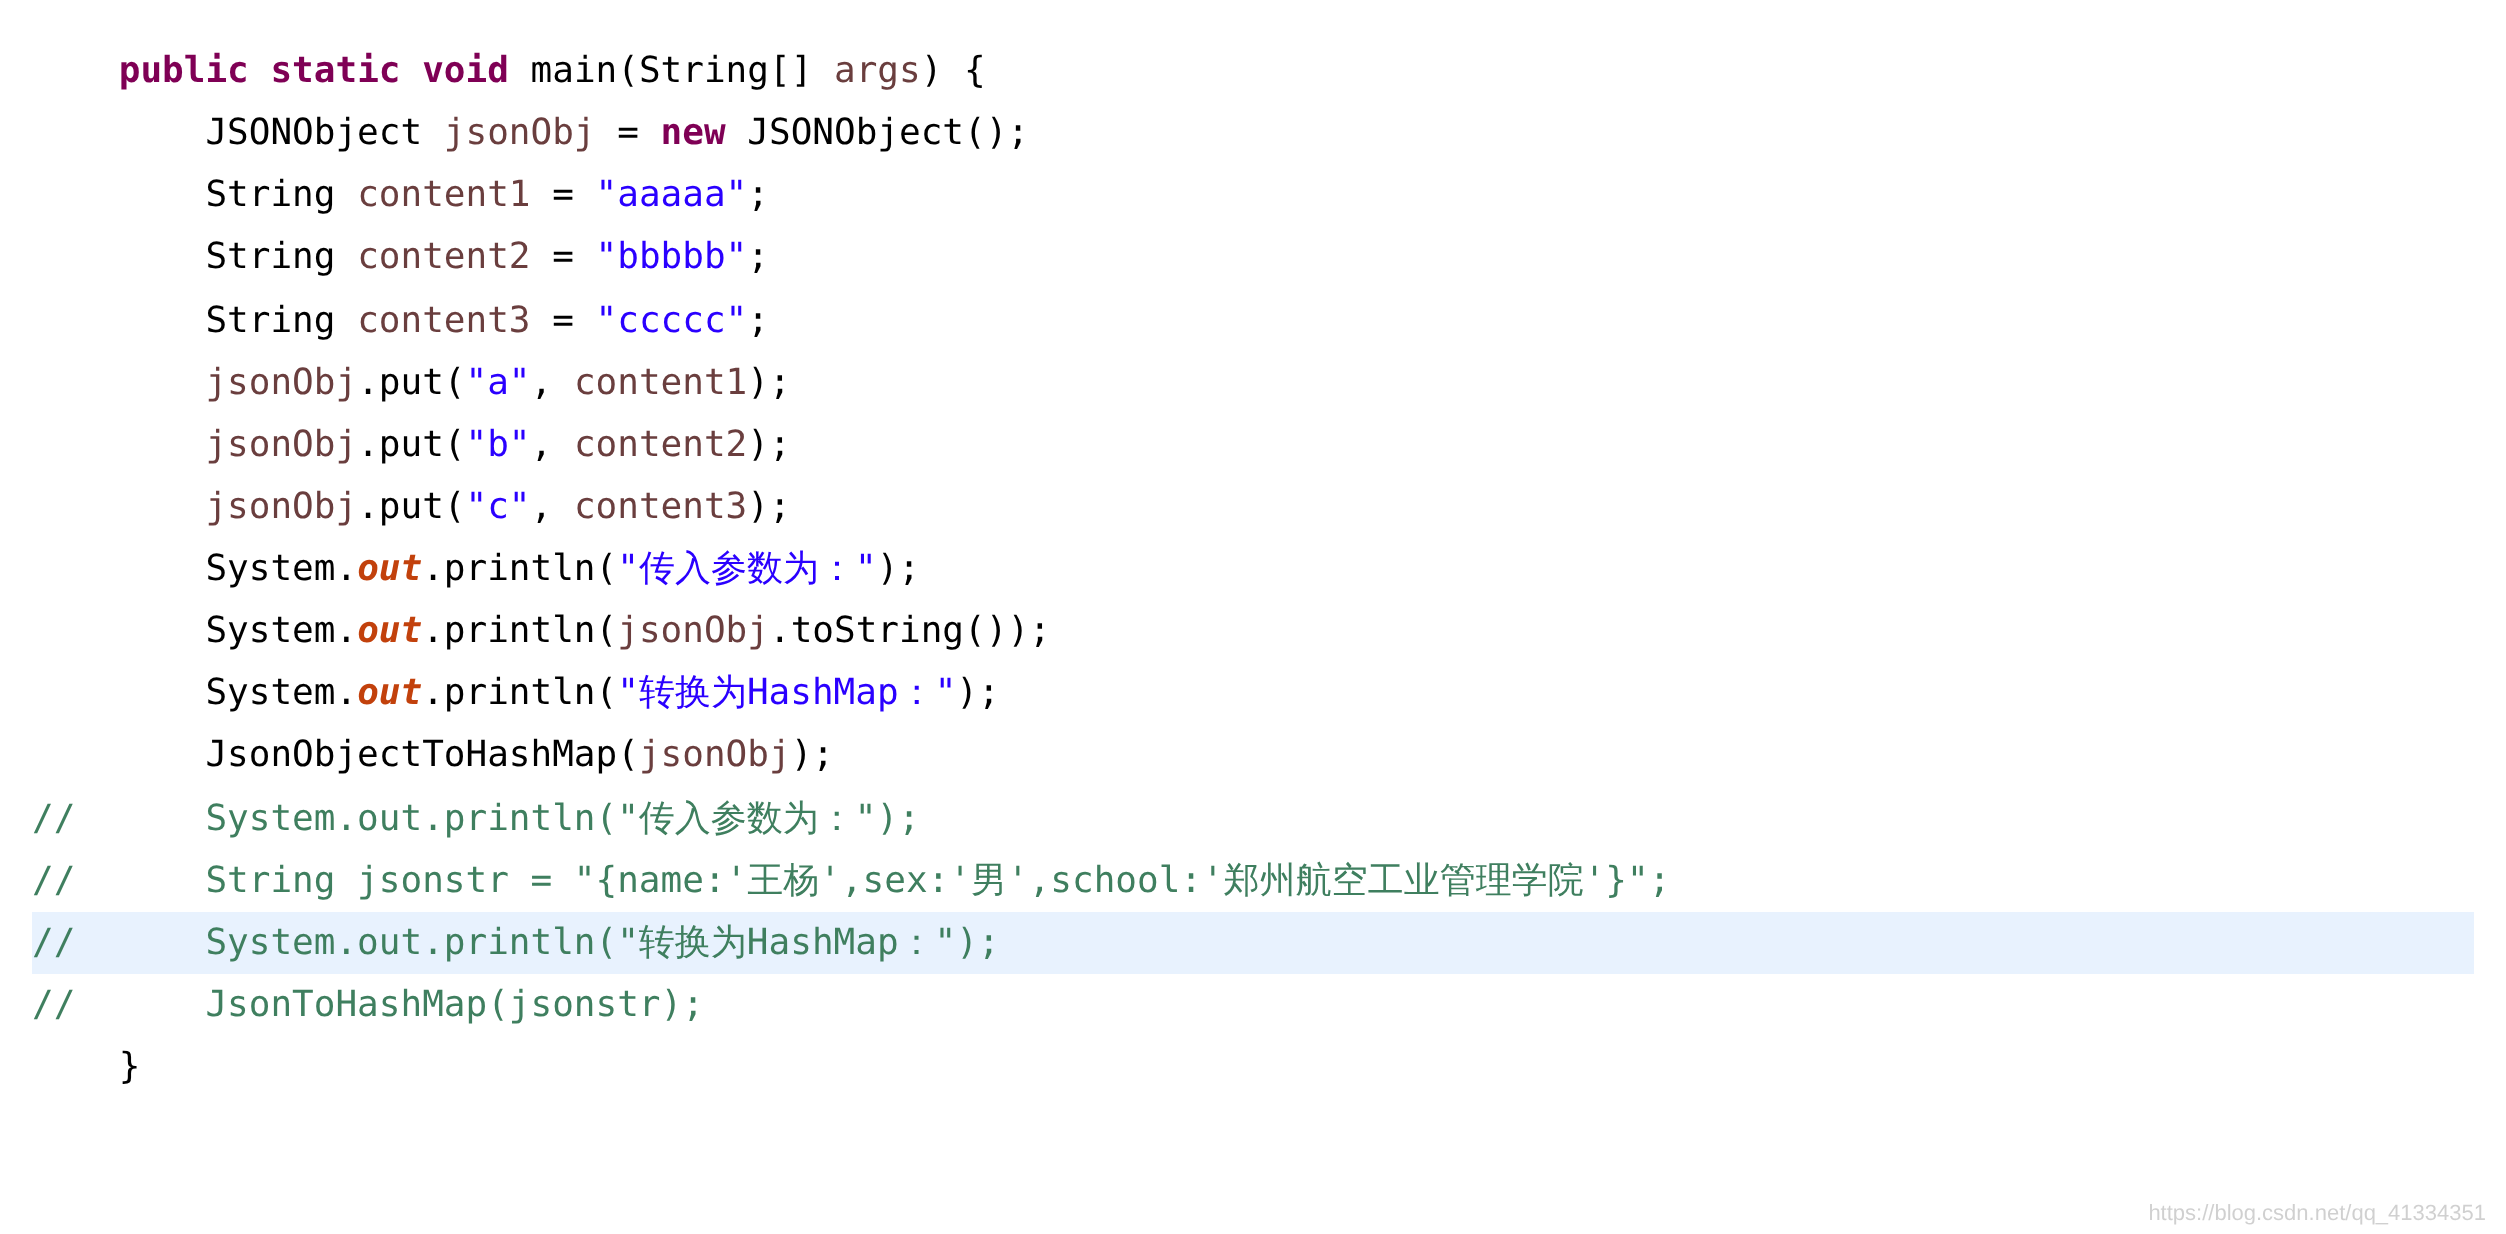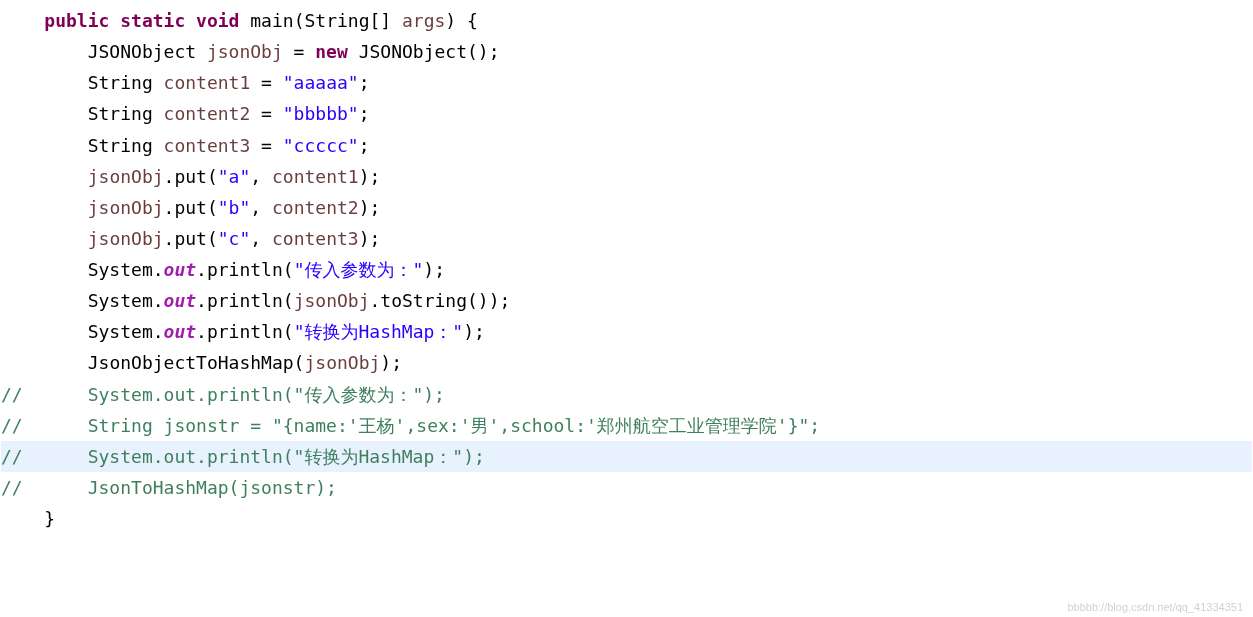--- a/index.html
+++ b/index.html
@@ -5,27 +5,27 @@
   body {
     margin: 0;
     padding: 0;
     font-family: "Consolas", "Courier New", monospace;
     font-size: 18px;
     background: #ffffff;
     color: #000000;
     width: 1253px;
   }
   pre {
-    margin: 1px;
+    margin: 16px;
     padding: 4px 0 4px 0;
     line-height: 1.73;
     white-space: pre;
   }
   .kw-purple { color: #7f0055; font-weight: bold; }
-  .kw-blue { color: #a21caf; font-weight: bold; font-style: italic; }
+  .kw-blue { color: #c2410c; font-weight: bold; font-style: italic; }
   .var { color: #6a3e3e; }
   .str { color: #2a00ff; }
   .method-italic { }
   .comment { color: #3f7f5f; }
   .line { display: block; }
   .highlighted {
     background: #e8f2fe;
     display: inline-block;
     width: 100%;
   }
@@ -37,13 +37,13 @@
     color: rgba(120,120,120,0.35);
     font-family: Arial, sans-serif;
     pointer-events: none;
   }
 </style>
 </head>
 <body>
 
 <pre><span class="line"><span>    </span><span class="kw-purple">public </span><span class="kw-purple">static </span><span class="kw-purple">void </span><span>main</span><span>(String[] </span><span class="var">args</span><span>) {</span></span><span class="line"><span>        JSONObject </span><span class="var">jsonObj</span><span> = </span><span class="kw-purple">new </span><span>JSONObject();</span></span><span class="line"><span>        String </span><span class="var">content1</span><span> = </span><span class="str">"aaaaa"</span><span>;</span></span><span class="line"><span>        String </span><span class="var">content2</span><span> = </span><span class="str">"bbbbb"</span><span>;</span></span><span class="line"><span>        String </span><span class="var">content3</span><span> = </span><span class="str">"ccccc"</span><span>;</span></span><span class="line"><span>        </span><span class="var">jsonObj</span><span>.put(</span><span class="str">"a"</span><span>, </span><span class="var">content1</span><span>);</span></span><span class="line"><span>        </span><span class="var">jsonObj</span><span>.put(</span><span class="str">"b"</span><span>, </span><span class="var">content2</span><span>);</span></span><span class="line"><span>        </span><span class="var">jsonObj</span><span>.put(</span><span class="str">"c"</span><span>, </span><span class="var">content3</span><span>);</span></span><span class="line"><span>        System.</span><span class="kw-blue">out</span><span>.println(</span><span class="str">"传入参数为："</span><span>);</span></span><span class="line"><span>        System.</span><span class="kw-blue">out</span><span>.println(</span><span class="var">jsonObj</span><span>.toString());</span></span><span class="line"><span>        System.</span><span class="kw-blue">out</span><span>.println(</span><span class="str">"转换为HashMap："</span><span>);</span></span><span class="line"><span>        </span><span class="method-italic">JsonObjectToHashMap</span><span>(</span><span class="var">jsonObj</span><span>);</span></span><span class="line"></span><span class="line comment">//      System.out.println("传入参数为：");</span><span class="line comment">//      String jsonstr = "{name:'王杨',sex:'男',school:'郑州航空工业管理学院'}";</span><span class="line highlighted comment">//      System.out.println("转换为HashMap：");</span><span class="line comment">//      JsonToHashMap(jsonstr);</span><span class="line">    }</span></pre>
 
-<div class="watermark">bbbbb://blog.csdn.net/qq_41334351</div>
+<div class="watermark">https://blog.csdn.net/qq_41334351</div>
 
 </body></html>

